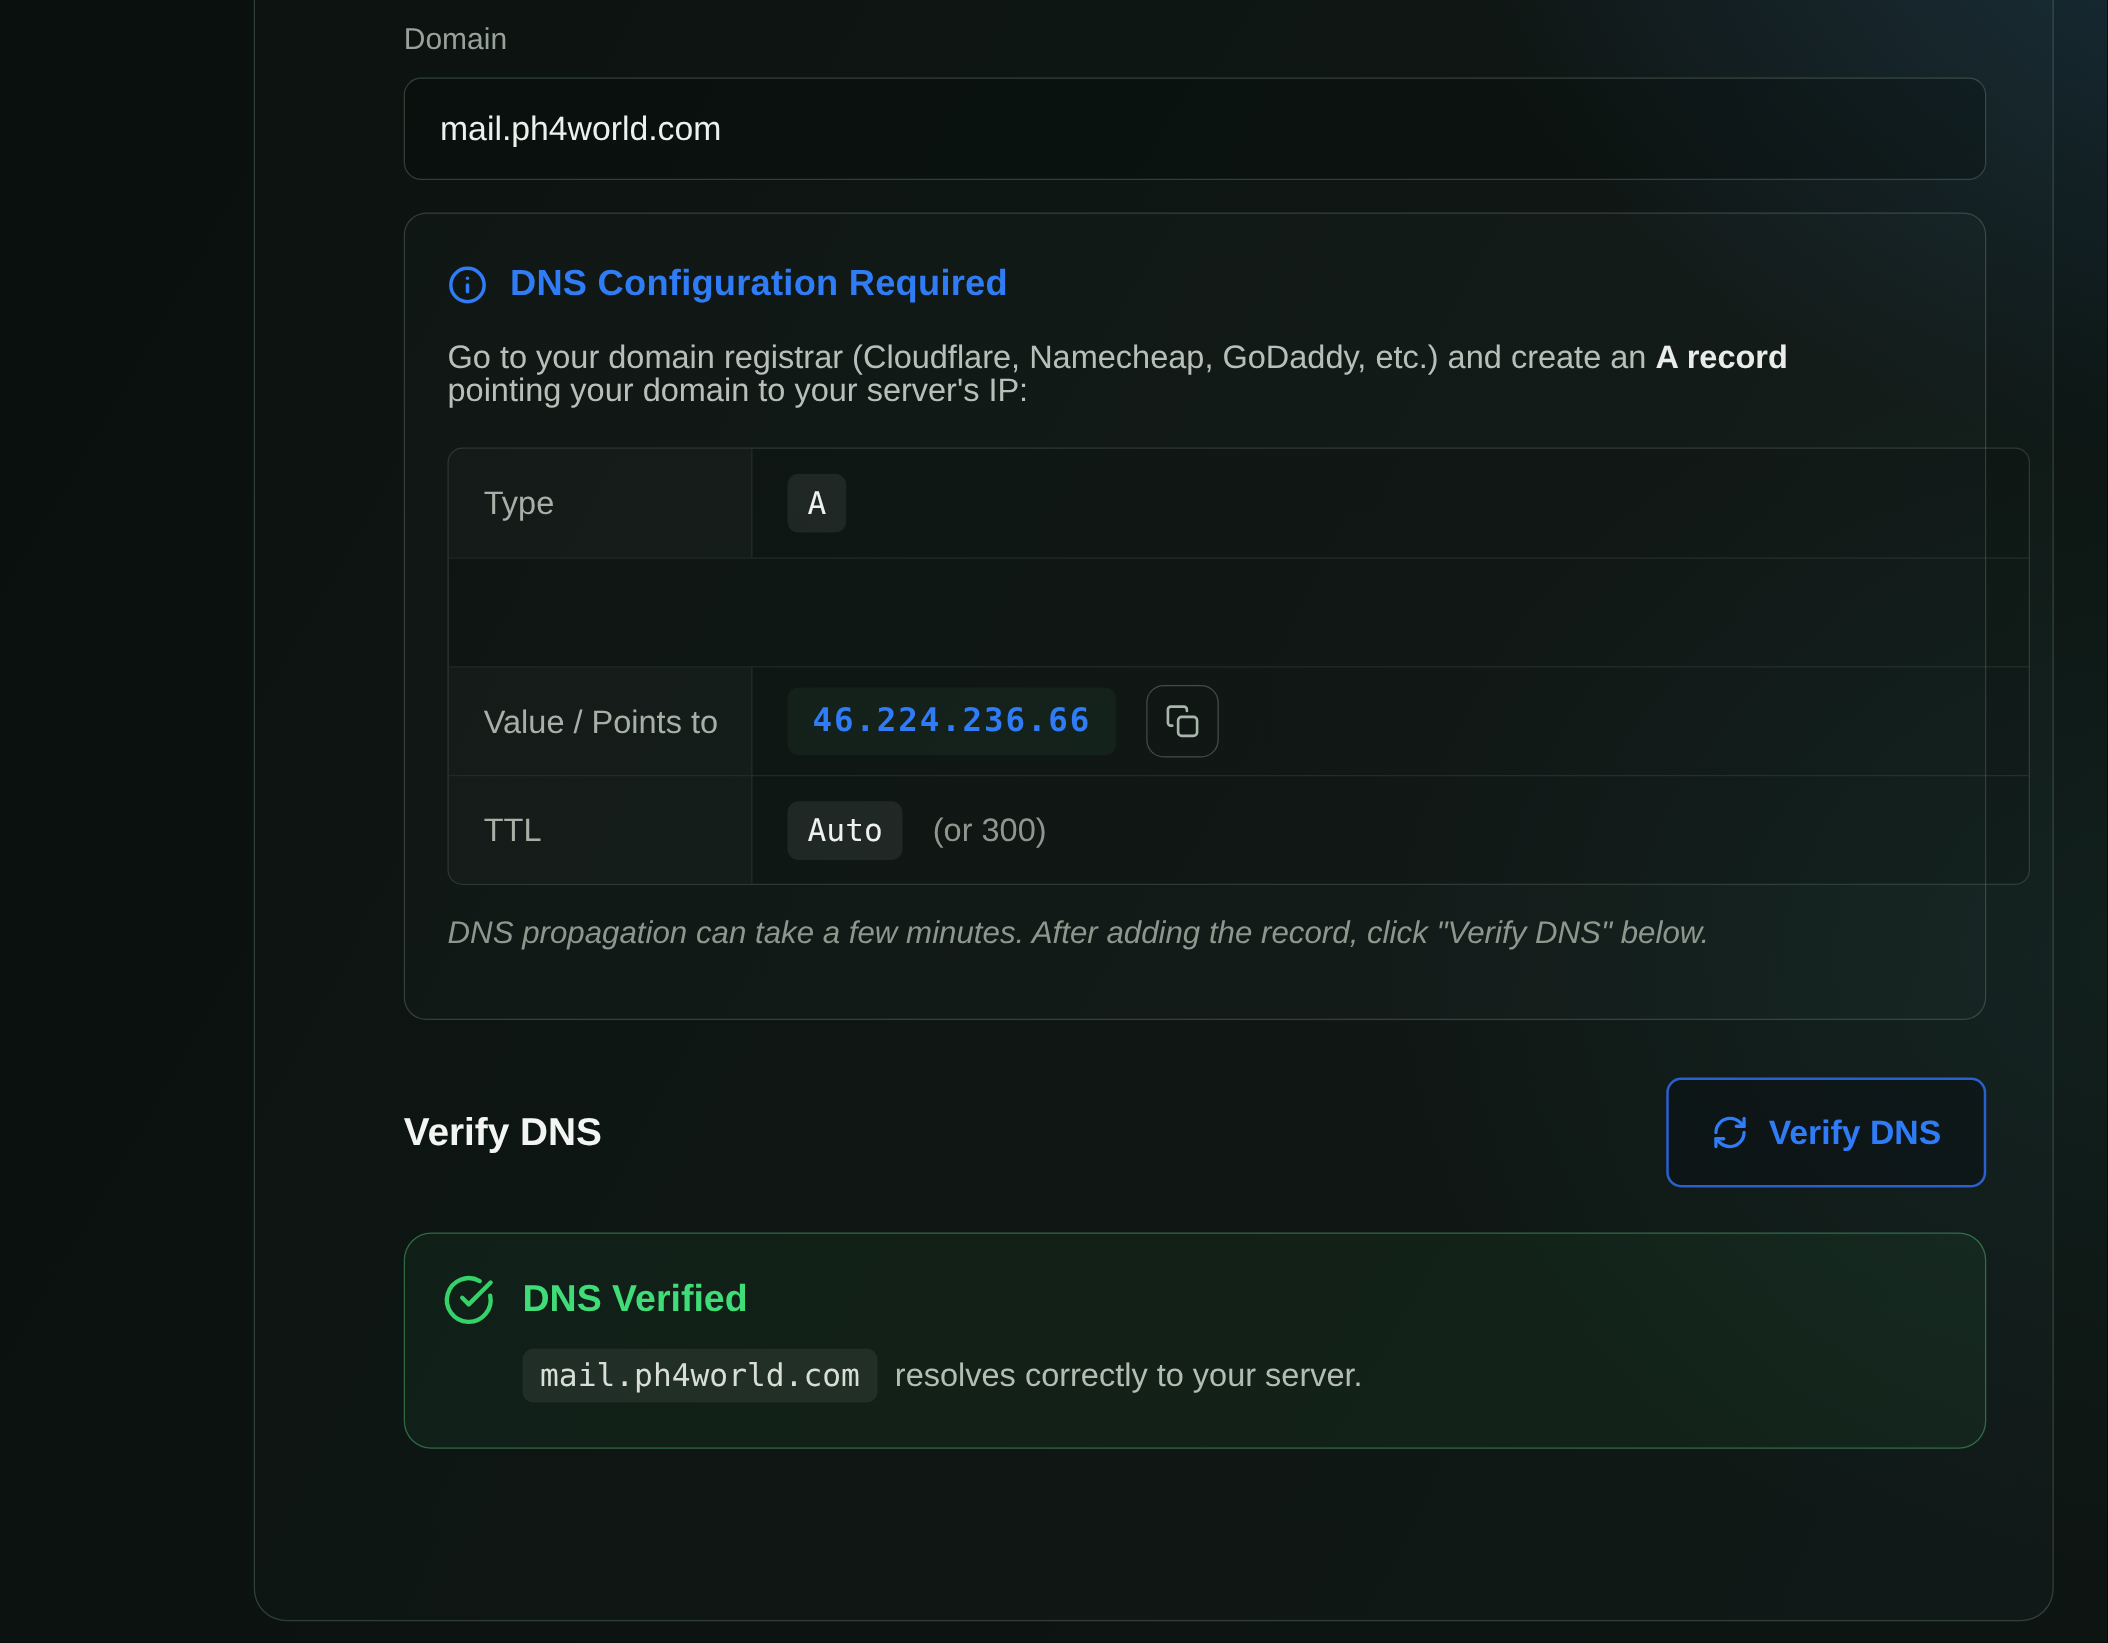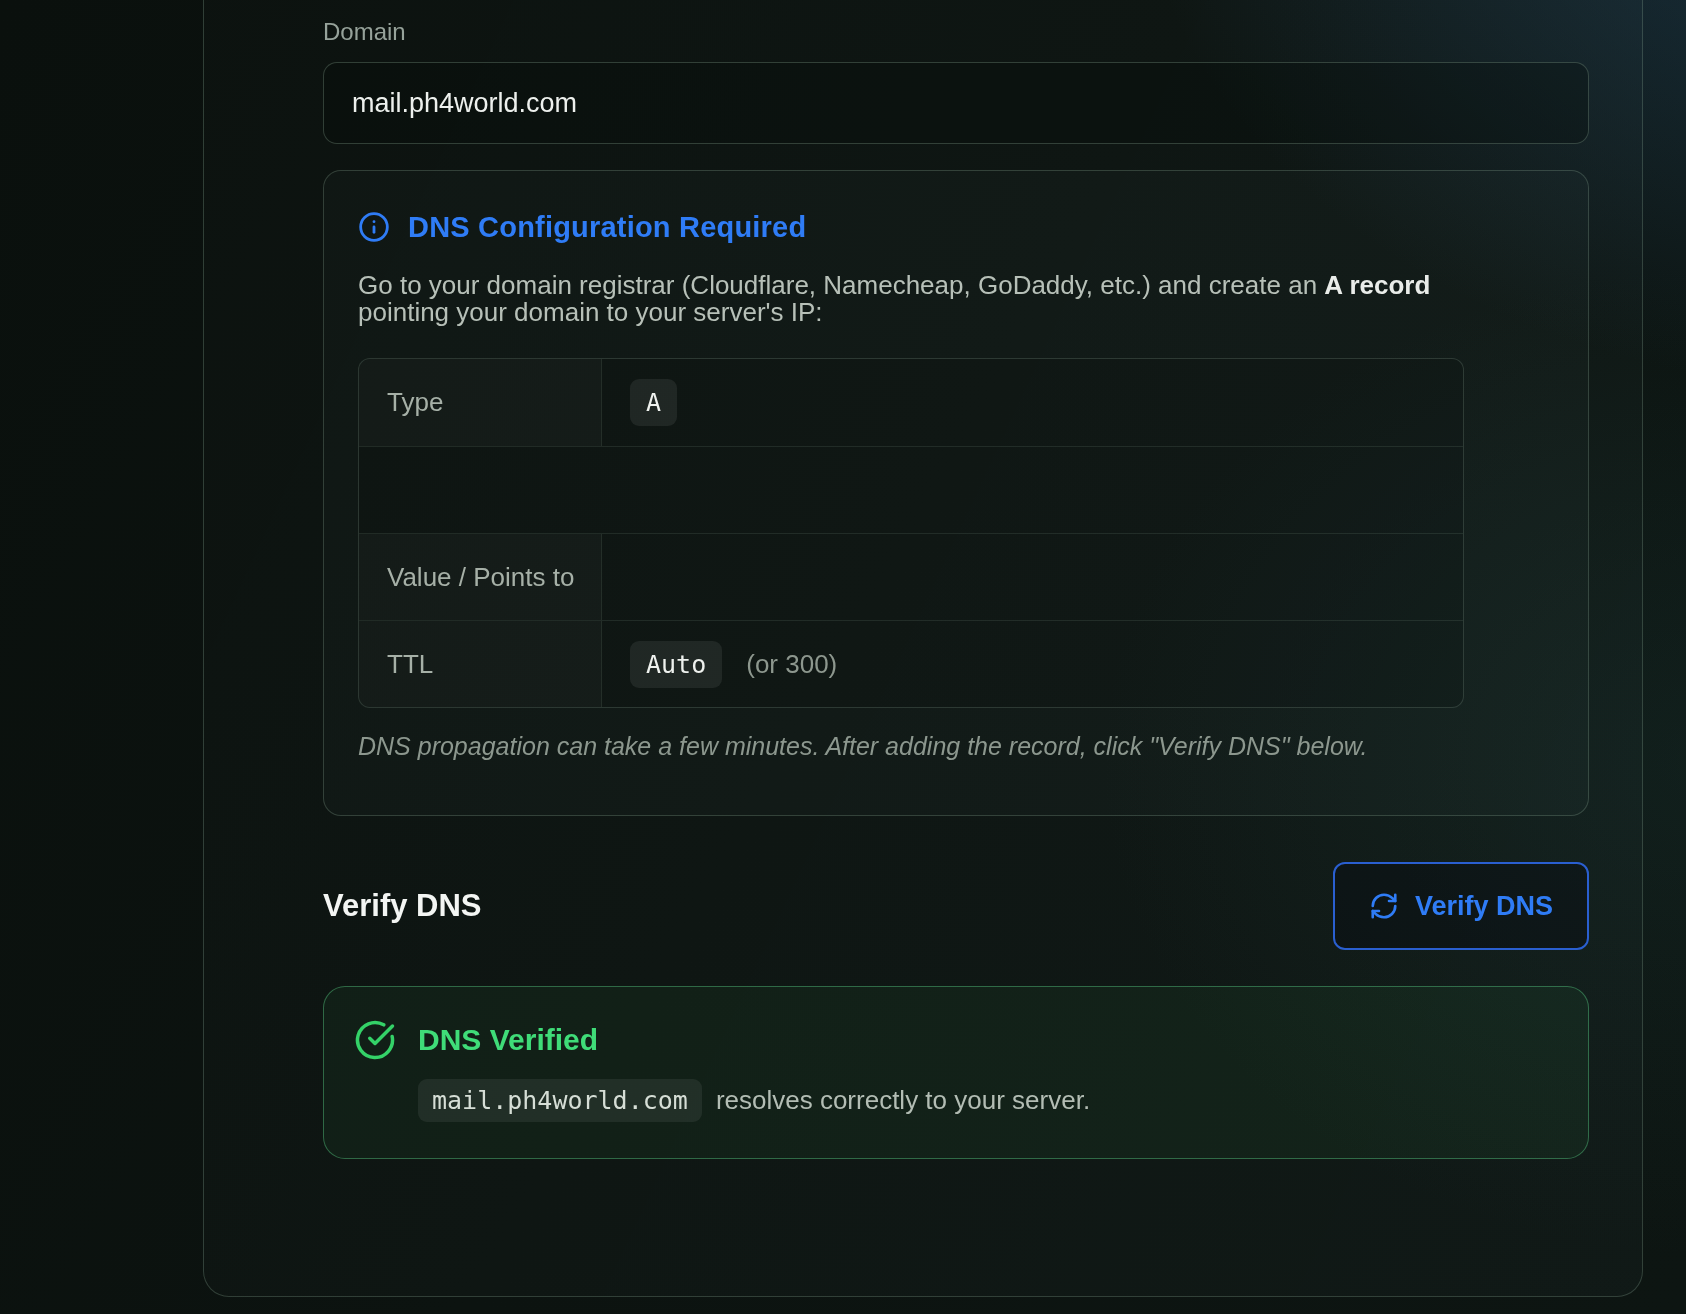--- a/index.html
+++ b/index.html
@@ -24,30 +24,30 @@
     display:block; margin-top:16px; width:100%; height:82px;
     background:rgba(5,10,7,0.28); border:1px solid rgba(158,188,168,0.27);
     border-radius:14px; color:#edf0ed; font-size:27px; padding:0 28px;
     font-family:"Liberation Sans", sans-serif; outline:none;
   }
 
   .dns-panel {
     margin-top:26px; border:1px solid rgba(150,182,160,0.26); border-radius:18px;
     background:rgba(210,255,232,0.018); padding:40px 34px 54px;
   }
-  .panel-head { display:flex; align-items:flex-start; gap:18px; }
+  .panel-head { display:flex; align-items:flex-end; gap:18px; }
   .panel-head h2 { margin:0; font-size:29px; font-weight:700; color:#2f7cf6; letter-spacing:0.2px; }
   .icon { display:inline-flex; align-items:center; justify-content:center; }
   .icon svg { display:block; }
 
   .intro { margin:28px 0 0; font-size:26px; line-height:27px; color:#b7c0b8; max-width:1120px; }
   .intro strong { color:#e9ece9; font-weight:700; }
 
   .record-table {
-    margin-top:32px; width:1106px; border:1px solid rgba(148,178,158,0.22);
+    margin-top:32px; width:1266px; border:1px solid rgba(148,178,158,0.22);
     border-radius:12px; overflow:hidden; background:rgba(0,0,0,0.10);
   }
   .dns-row { display:flex; height:87px; align-items:stretch; border-top:1px solid rgba(148,178,158,0.14); }
   .dns-row:first-child { border-top:none; }
   .cell-label {
     flex:0 0 243px; background:rgba(255,255,255,0.028);
     border-right:1px solid rgba(148,178,158,0.12);
     display:flex; align-items:center; padding-left:28px;
     color:#a6b0a7; font-size:26px;
   }
@@ -117,20 +117,31 @@
         <div class="dns-row">
           <div class="cell-label">Type</div>
           <div class="cell-value">
             <code class="chip">A</code>
           </div>
         </div>
         <div class="dns-row">
         </div>
         <div class="dns-row">
           <div class="cell-label">Value / Points to</div>
+          <div class="cell-value">
+            <code class="chip ip-chip">46.224.236.66</code>
+            <button class="copy-btn">
+              <span class="icon">
+                <svg width="28" height="28" viewBox="0 0 24 24" fill="none" stroke="currentColor" stroke-width="1.8" stroke-linecap="round" stroke-linejoin="round">
+                  <rect x="9" y="9" width="13" height="13" rx="2.5"></rect>
+                  <path d="M5 15H4a2 2 0 0 1-2-2V4a2 2 0 0 1 2-2h9a2 2 0 0 1 2 2v1"></path>
+                </svg>
+              </span>
+            </button>
+          </div>
         </div>
         <div class="dns-row">
           <div class="cell-label">TTL</div>
           <div class="cell-value">
             <code class="chip">Auto</code>
             <span class="ttl-suffix">(or 300)</span>
           </div>
         </div>
       </div>
 

